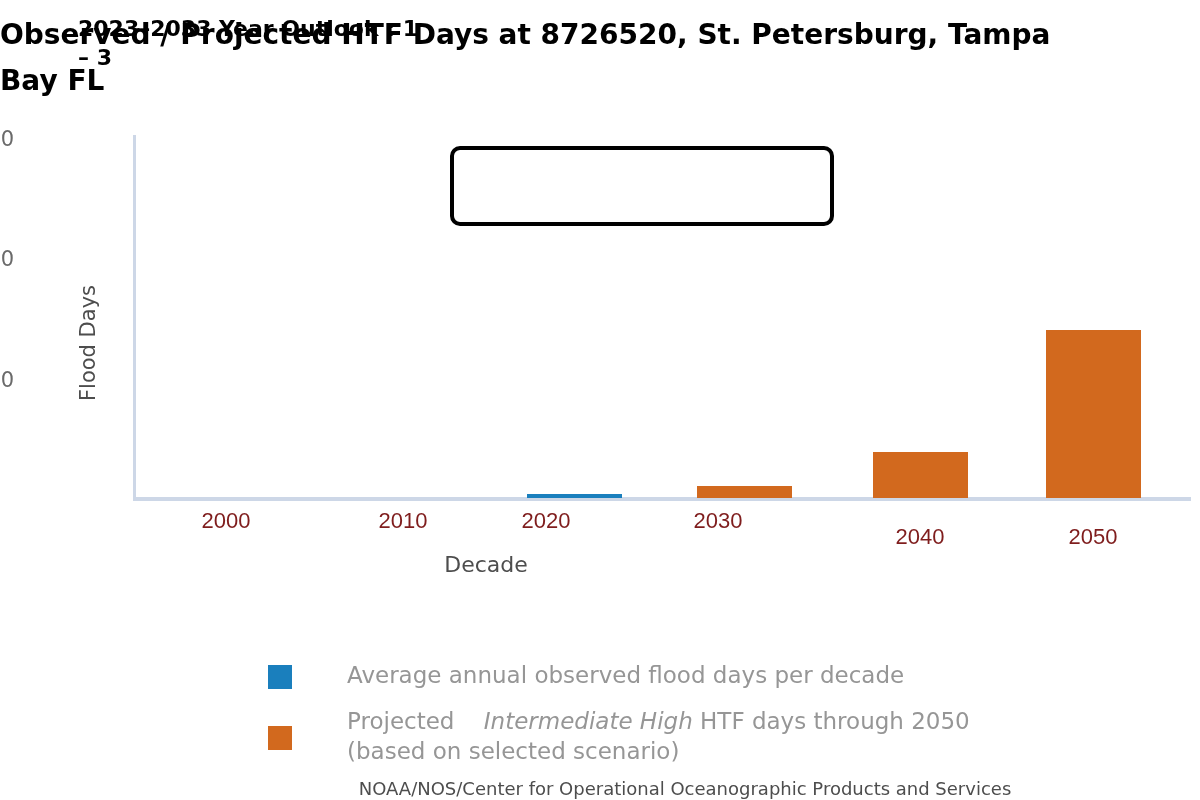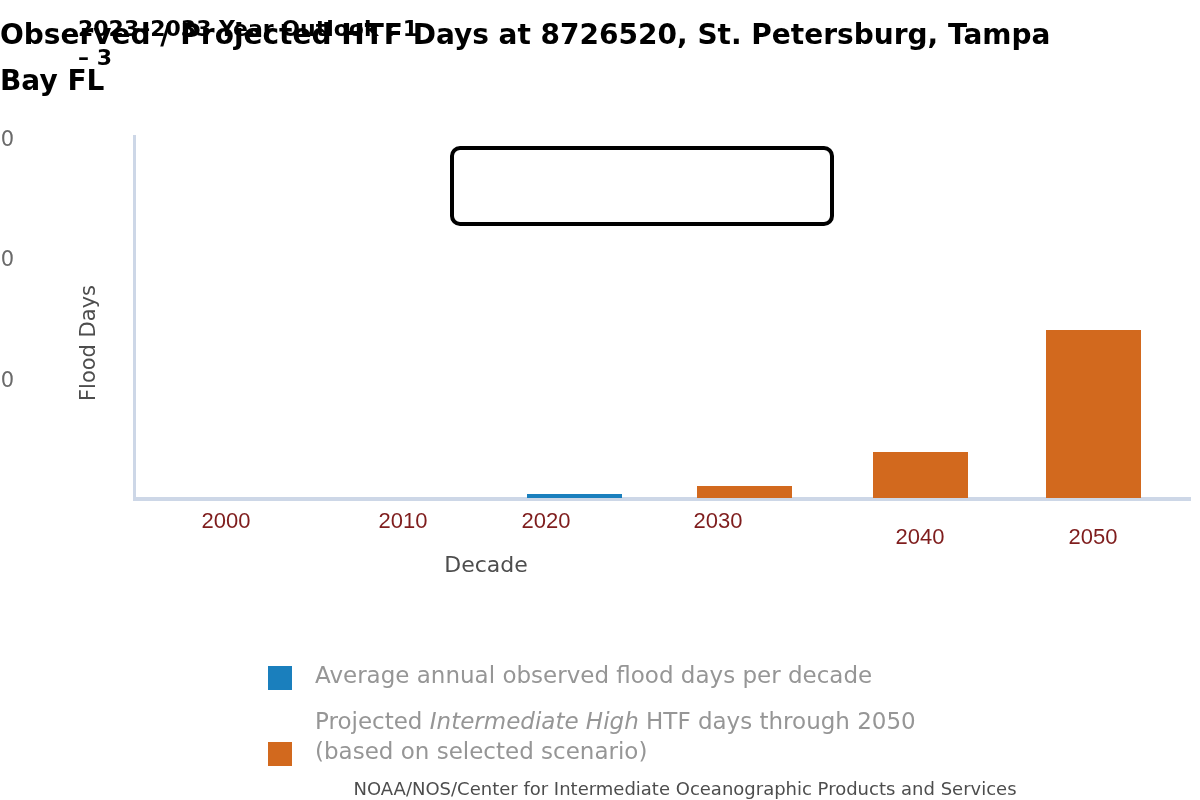--- a/index.html
+++ b/index.html
@@ -137,39 +137,41 @@
   
   #legend {
     position: absolute;
     left: 268px;
     top: 660px;
     width: 800px;
   }
   .legend-row {
     position: relative;
     display: flex;
-    align-items: flex-end;
+    align-items: center;
     margin-bottom: 16px;
+    gap: 32px;
   }
   .legend-swatch {
     width: 24px;
     height: 24px;
     flex: 0 0 24px;
     margin-top: 3px;
   }
   .legend-label {
     margin-left: 23px;
     font-size: 23px;
     line-height: 30px;
     color: #969696;
     font-family: "DejaVu Sans", sans-serif;
     white-space: pre-line;
   }
   .legend-label i {
     font-style: italic;
+    margin-left: 22px;
   }
 
   
   #footer-credit {
     position: absolute;
     left: 0;
     top: 778px;
     width: 1200px;
     text-align: center;
     padding-left: 170px;
@@ -219,13 +221,13 @@
     <span class="legend-swatch" style="background:#1a7fbd;"></span>
     <span class="legend-label">Average annual observed flood days per decade</span>
   </div>
   <div class="legend-row">
     <span class="legend-swatch" style="background:#d2691e;"></span>
     <span class="legend-label"><span>Projected </span><i>Intermediate High</i><span> HTF days through 2050
 (based on selected scenario)</span></span>
   </div>
 </div>
 
-<div id="footer-credit">NOAA/NOS/Center for Intermediate Oceanographic Products and Services</div>
+<div id="footer-credit">NOAA/NOS/Center for Operational Oceanographic Products and Services</div>
 
 </body></html>

